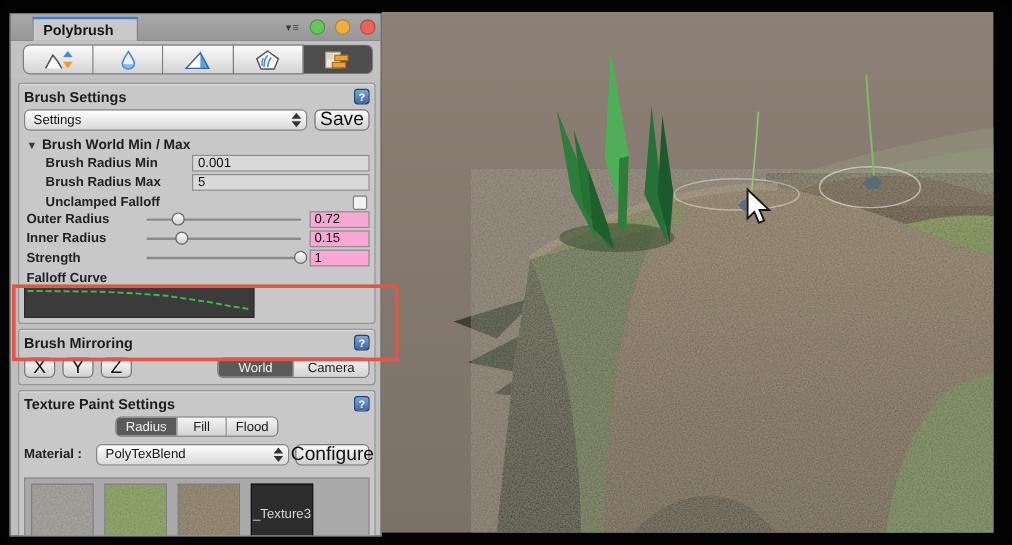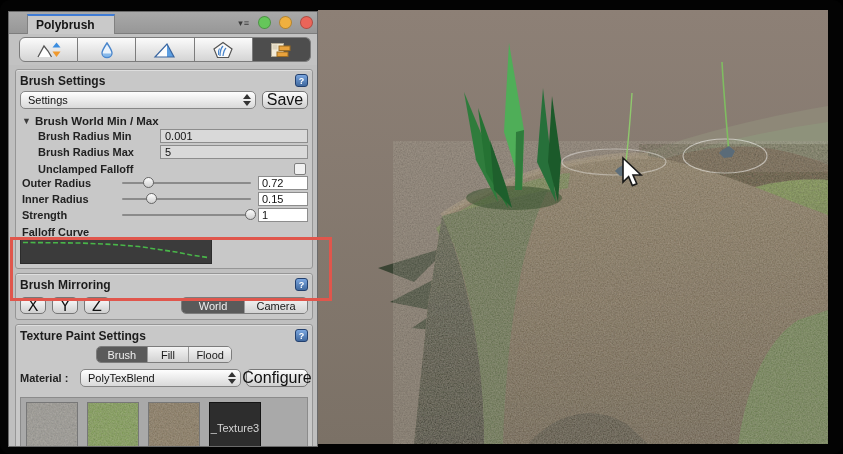--- a/index.html
+++ b/index.html
@@ -48,21 +48,21 @@
   .field{flex:1;height:14px;background:#d9d9d9;border:1px solid #8d8d8d;font-size:11px;color:#111;padding:0 4px;line-height:12px;}
   .chkrow{height:15px;display:flex;align-items:flex-end;}
   .chkrow .flab{flex:1;padding-left:18px;font-size:11px;font-weight:bold;color:#222;}
   .checkbox{width:12px;height:12px;background:#f1f1f1;border:1px solid #7f7f7f;border-radius:2px;margin-right:2px;}
 
   .srow{height:16px;display:flex;align-items:center;}
   .srow .slab{width:100px;font-size:11px;font-weight:bold;color:#222;padding-left:2px;}
   .track{flex:1;position:relative;height:12px;margin:0 7px 0 2px;}
   .track .line{position:absolute;left:0;right:0;top:5px;height:2px;background:#8b8b8b;border-radius:1px;}
   .track .thumb{position:absolute;top:0;width:11px;height:11px;border-radius:50%;background:linear-gradient(#fdfdfd,#cfcfcf);border:1px solid #666;}
-  .sval{width:50px;height:14px;background:#ffffff;border:1px solid #8d8d8d;font-size:11px;color:#111;padding:0 3px;line-height:12px;}
+  .sval{width:50px;height:14px;background:#f9a8d4;border:1px solid #8d8d8d;font-size:11px;color:#111;padding:0 3px;line-height:12px;}
 
   .crow{display:flex;align-items:flex-start;margin-top:3px;flex-direction:column;}
   .crow .slab{width:100px;font-size:11px;font-weight:bold;color:#222;padding-left:2px;}
   .curvebox{flex:1;height:22px;border:1px solid #2c2c2c;background:#3b3b3b;}
 
   .axisrow{display:flex;align-items:center;margin-top:4px;height:19px;}
   .axisbtn{width:26px;height:17px;margin-right:6px;}
   .seg{display:flex;height:17px;border:1px solid #7c7c7c;border-radius:5px;overflow:hidden;margin-left:auto;width:127px;}
   .seg div{flex:1;display:flex;align-items:center;justify-content:center;font-size:11px;color:#1a1a1a;background:linear-gradient(#f4f4f4,#d2d2d2);border-left:1px solid #9a9a9a;}
   .seg div:first-child{border-left:none;}
@@ -329,21 +329,21 @@
         </div>
       </div>
     </div>
 
     <div class="section">
       <div class="sec-head">
         <span class="sec-title">Texture Paint Settings</span>
         <span class="help">?</span>
       </div>
       <div class="modes">
-        <div class="m0 on">Brush</div>
+        <div class="m0 on">Radius</div>
         <div class="m1">Fill</div>
         <div class="m2">Flood</div>
       </div>
       <div class="matrow">
         <span class="matlab">Material :</span>
         <div class="popup">
           <span class="ptext">PolyTexBlend</span>
           <span class="stepper">
               <i class="up"></i>
               <i class="dn"></i>

